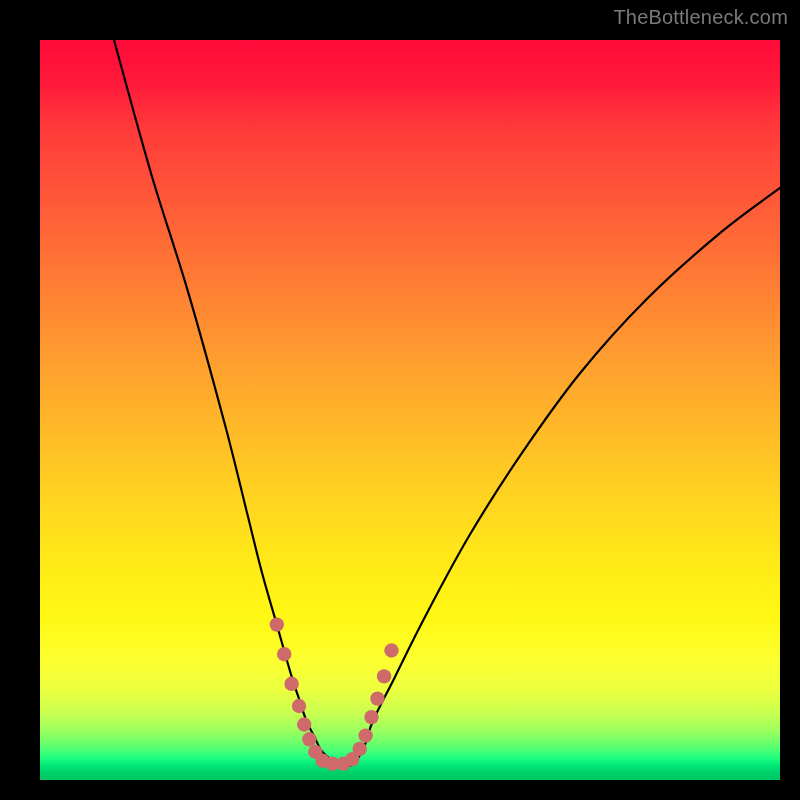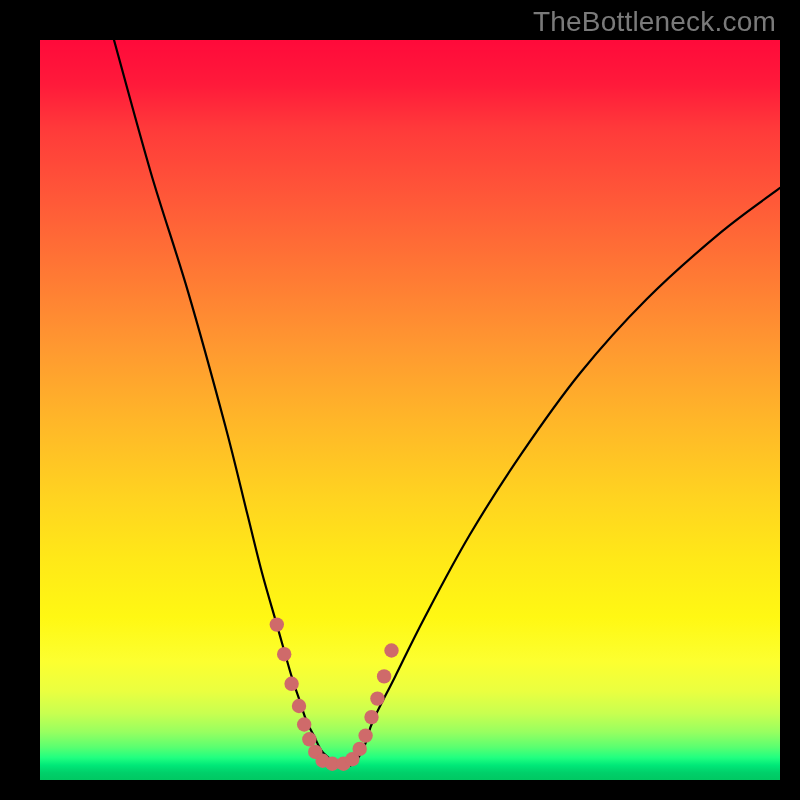--- a/index.html
+++ b/index.html
@@ -45,23 +45,23 @@
       #5cff70 95.5%,
       #20ff80 97%,
       #00e878 98%,
       #00d06a 99%,
       #00c862 100%
     );
   }
   .watermark {
     position: absolute;
     top: 6px;
-    right: 24px;
+    right: 12px;
     color: #7a7a7a;
-    font-size: 28px;
+    font-size: 20px;
     letter-spacing: 0.2px;
     user-select: none;
   }
   svg.curve-layer {
     position: absolute;
     left: 0;
     top: 0;
     width: 740px;
     height: 740px;
   }

